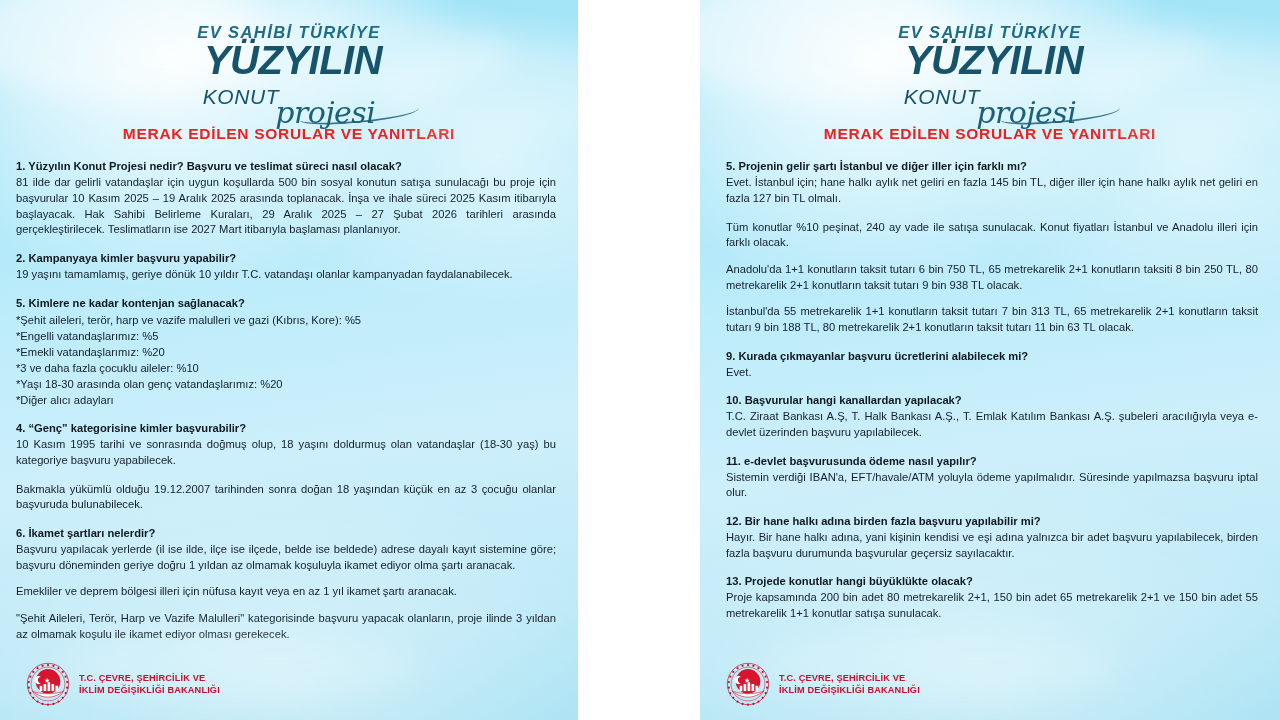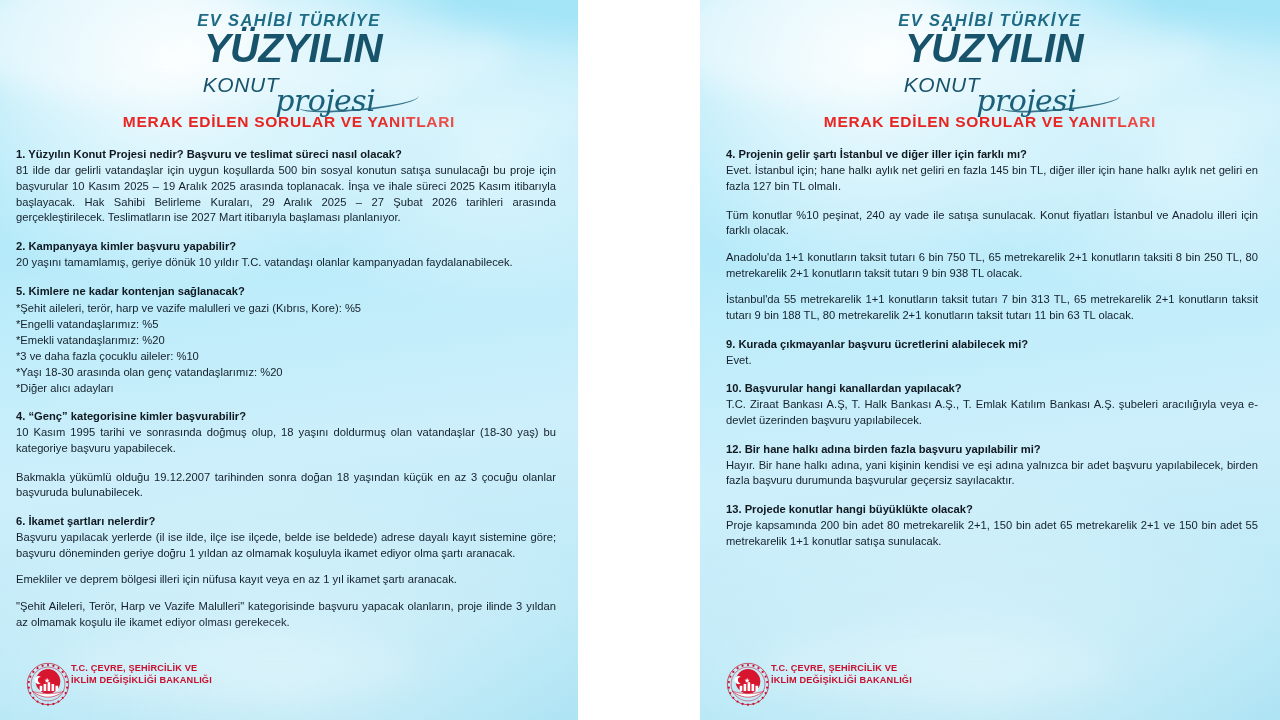--- a/index.html
+++ b/index.html
@@ -46,21 +46,21 @@
   }
   .c1 { left: -40px;  top: -30px;  width: 300px; height: 130px; opacity: .75; }
   .c2 { left: 180px;  top: 10px;   width: 330px; height: 90px;  opacity: .55; }
   .c3 { right: -60px; top: 40px;   width: 260px; height: 100px; opacity: .45; }
   .c4 { left: 60px;   bottom: 18px;width: 360px; height: 70px;  opacity: .30; }
 
   
   .logo-block {
     position: relative;
     text-align: center;
-    padding-top: 12px;
+    padding-top: 24px;
     color: #16566e;
     user-select: none;
   }
   .logo-line1 {
     font-size: 16.5px;
     font-weight: bold;
     font-style: italic;
     letter-spacing: 1.4px;
     color: #1d6b84;
     line-height: 1;
@@ -150,22 +150,22 @@
     font-size: 11.2px;
     line-height: 1.44;
   }
 
   
   .footer {
     position: absolute;
     left: 26px;
     bottom: 14px;
     display: flex;
-    align-items: flex-start;
-    gap: 1px;
+    align-items: center;
+    gap: 9px;
   }
   .emblem { width: 44px; height: 44px; flex: 0 0 44px; display: block; }
   .ministry-text {
     color: #c8102e;
     font-size: 9.2px;
     font-weight: bold;
     line-height: 1.32;
     letter-spacing: 0.15px;
     white-space: pre-line;
   }
@@ -194,21 +194,21 @@
 
     <div class="qa-wrap">
 
       <div class="qa">
         <div class="q">1. Yüzyılın Konut Projesi nedir? Başvuru ve teslimat süreci nasıl olacak?</div>
         <div class="a">81 ilde dar gelirli vatandaşlar için uygun koşullarda 500 bin sosyal konutun satışa sunulacağı bu proje için başvurular 10 Kasım 2025 – 19 Aralık 2025 arasında toplanacak. İnşa ve ihale süreci 2025 Kasım itibarıyla başlayacak. Hak Sahibi Belirleme Kuraları, 29 Aralık 2025 – 27 Şubat 2026 tarihleri arasında gerçekleştirilecek. Teslimatların ise 2027 Mart itibarıyla başlaması planlanıyor.</div>
       </div>
 
       <div class="qa">
         <div class="q">2. Kampanyaya kimler başvuru yapabilir?</div>
-        <div class="a plain">20 yaşını tamamlamış, geriye dönük 10 yıldır T.C. vatandaşı olanlar kampanyadan faydalanabilecek.</div>
+        <div class="a plain">19 yaşını tamamlamış, geriye dönük 10 yıldır T.C. vatandaşı olanlar kampanyadan faydalanabilecek.</div>
       </div>
 
       <div class="qa">
         <div class="q">5. Kimlere ne kadar kontenjan sağlanacak?</div>
         <div class="bullets">
           <div class="b">*Şehit aileleri, terör, harp ve vazife malulleri ve gazi (Kıbrıs, Kore): %5</div>
           <div class="b">*Engelli vatandaşlarımız: %5</div>
           <div class="b">*Emekli vatandaşlarımız: %20</div>
           <div class="b">*3 ve daha fazla çocuklu aileler: %10</div>
           <div class="b">*Yaşı 18-30 arasında olan genç vatandaşlarımız: %20</div>
@@ -295,40 +295,44 @@
         <span class="logo-konut">KONUT</span><span class="logo-projesi">projesi</span>
         <span class="logo-swoosh"></span>
       </div>
     </div>
 
     <div class="section-title">MERAK EDİLEN SORULAR VE YANITLARI</div>
 
     <div class="qa-wrap">
 
       <div class="qa">
-        <div class="q">4. Projenin gelir şartı İstanbul ve diğer iller için farklı mı?</div>
+        <div class="q">5. Projenin gelir şartı İstanbul ve diğer iller için farklı mı?</div>
         <div class="a">Evet. İstanbul için; hane halkı aylık net geliri en fazla 145 bin TL, diğer iller için hane halkı aylık net geliri en fazla 127 bin TL olmalı.</div>
       </div>
 
       <div class="qa">
         <div class="a">Tüm konutlar %10 peşinat, 240 ay vade ile satışa sunulacak. Konut fiyatları İstanbul ve Anadolu illeri için farklı olacak.</div>
         <div class="a">Anadolu'da 1+1 konutların taksit tutarı 6 bin 750 TL, 65 metrekarelik 2+1 konutların taksiti 8 bin 250 TL, 80 metrekarelik 2+1 konutların taksit tutarı 9 bin 938 TL olacak.</div>
         <div class="a">İstanbul'da 55 metrekarelik 1+1 konutların taksit tutarı 7 bin 313 TL, 65 metrekarelik 2+1 konutların taksit tutarı 9 bin 188 TL, 80 metrekarelik 2+1 konutların taksit tutarı 11 bin 63 TL olacak.</div>
       </div>
 
       <div class="qa">
         <div class="q">9. Kurada çıkmayanlar başvuru ücretlerini alabilecek mi?</div>
         <div class="a plain">Evet.</div>
       </div>
 
       <div class="qa">
         <div class="q">10. Başvurular hangi kanallardan yapılacak?</div>
         <div class="a">T.C. Ziraat Bankası A.Ş, T. Halk Bankası A.Ş., T. Emlak Katılım Bankası A.Ş. şubeleri aracılığıyla veya e-devlet üzerinden başvuru yapılabilecek.</div>
       </div>
 
+      <div class="qa">
+        <div class="q">11. e-devlet başvurusunda ödeme nasıl yapılır?</div>
+        <div class="a">Sistemin verdiği IBAN'a, EFT/havale/ATM yoluyla ödeme yapılmalıdır. Süresinde yapılmazsa başvuru iptal olur.</div>
+      </div>
 
       <div class="qa">
         <div class="q">12. Bir hane halkı adına birden fazla başvuru yapılabilir mi?</div>
         <div class="a">Hayır. Bir hane halkı adına, yani kişinin kendisi ve eşi adına yalnızca bir adet başvuru yapılabilecek, birden fazla başvuru durumunda başvurular geçersiz sayılacaktır.</div>
       </div>
 
       <div class="qa">
         <div class="q">13. Projede konutlar hangi büyüklükte olacak?</div>
         <div class="a">Proje kapsamında 200 bin adet 80 metrekarelik 2+1, 150 bin adet 65 metrekarelik 2+1 ve 150 bin adet 55 metrekarelik 1+1 konutlar satışa sunulacak.</div>
       </div>

